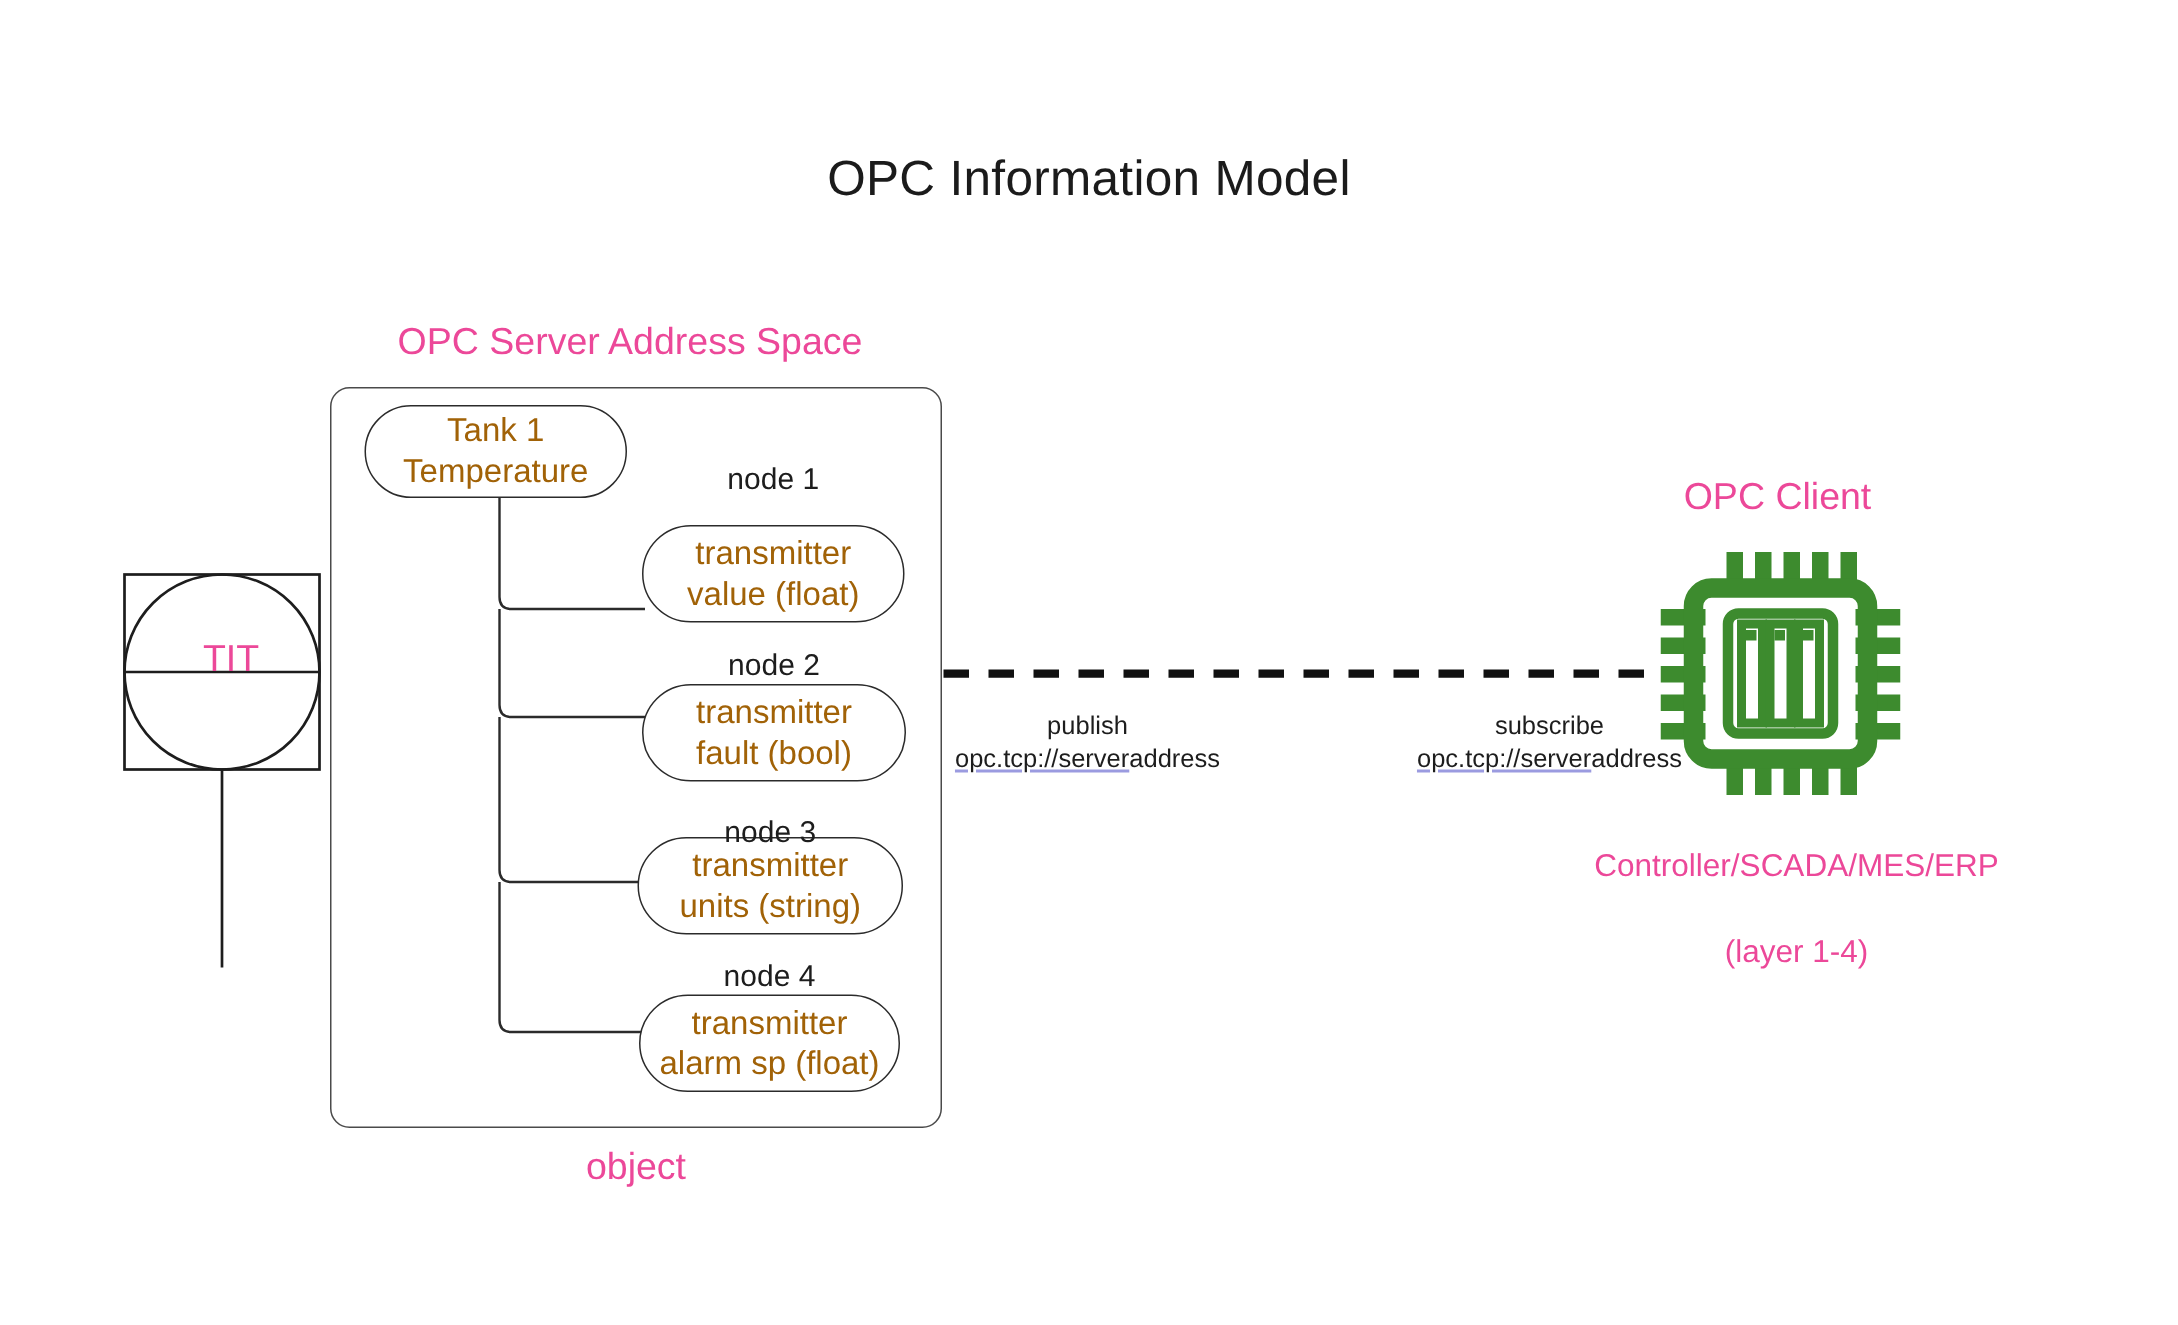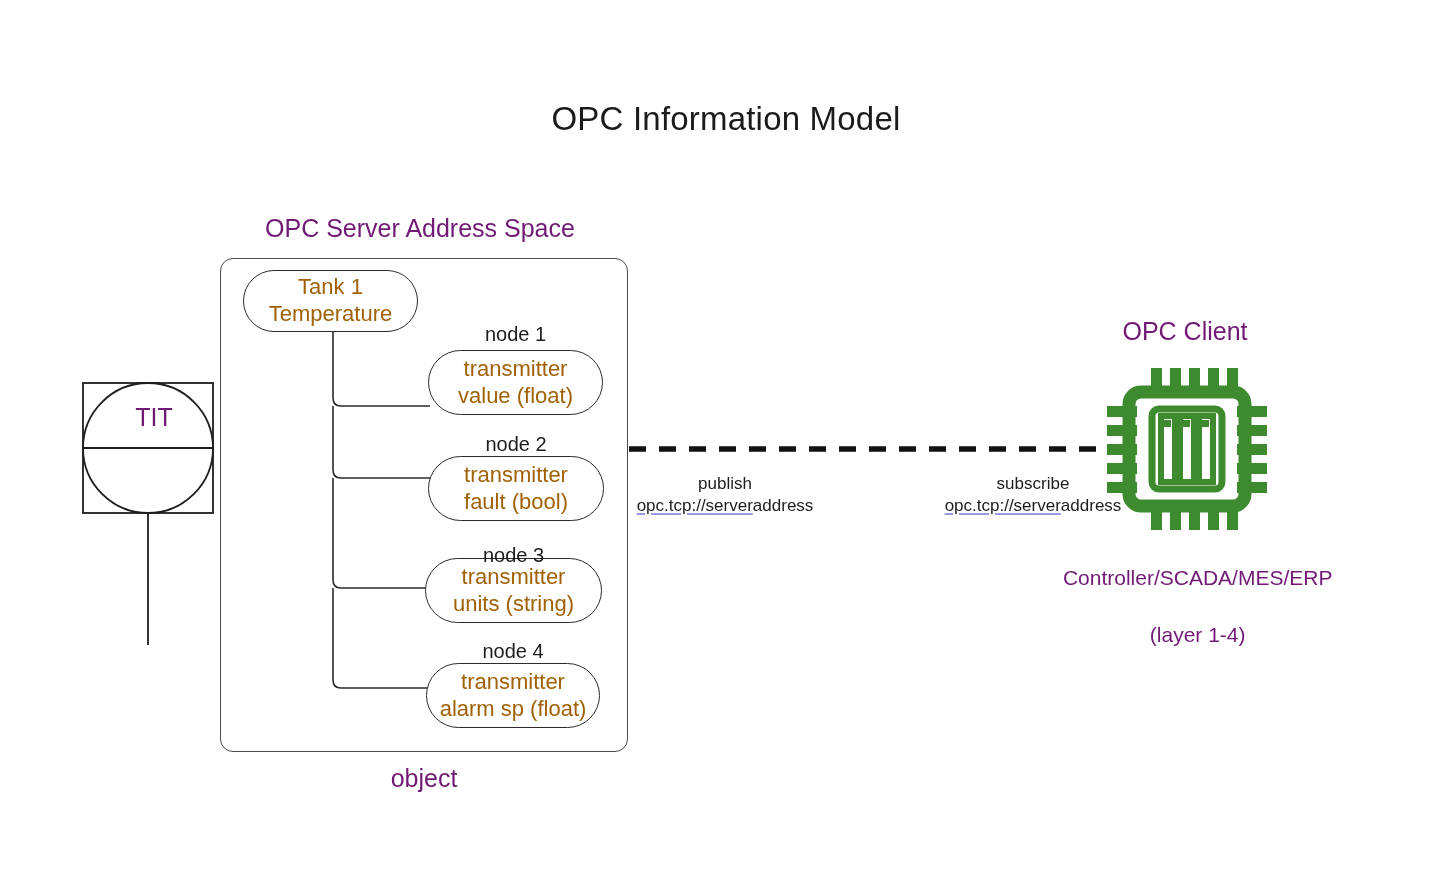--- a/index.html
+++ b/index.html
@@ -18,21 +18,21 @@
     background: #ffffff;
     overflow: hidden;
     border-radius: 16px;
   }
 
   
   .txt {
     position: absolute;
     white-space: pre;
     line-height: 1.18;
-    color: #701a75;
+    color: #ec4899;
   }
   .center {
     text-align: center;
   }
 
   
   #diagram-title {
     left: 0;
     top: 100px;
     width: 1452px;
@@ -127,40 +127,40 @@
   #node-pill-3 { left: 425px; top: 558px; width: 177px; }
   #node-pill-4 { left: 426px; top: 663px; width: 174px; }
 
   .node-label {
     position: absolute;
     font-size: 20px;
     text-align: center;
     color: #1d1d1d;
     z-index: 4;
   }
-  #node-label-1 { left: 428px; top: 323px; width: 175px; }
+  #node-label-1 { left: 428px; top: 309px; width: 175px; }
   #node-label-2 { left: 428px; top: 433px; width: 176px; }
   #node-label-3 { left: 425px; top: 544px; width: 177px; }
   #node-label-4 { left: 426px; top: 640px; width: 174px; }
 
   
   #vector-layer {
     position: absolute;
     left: 0;
     top: 0;
     width: 1452px;
     height: 883px;
     pointer-events: none;
     z-index: 2;
   }
 
   
   #tit-label {
     left: 82px;
-    top: 403px;
+    top: 425px;
     width: 144px;
     font-size: 25px;
     text-align: center;
     z-index: 3;
   }
 
   
   .endpoint {
     position: absolute;
     text-align: center;

